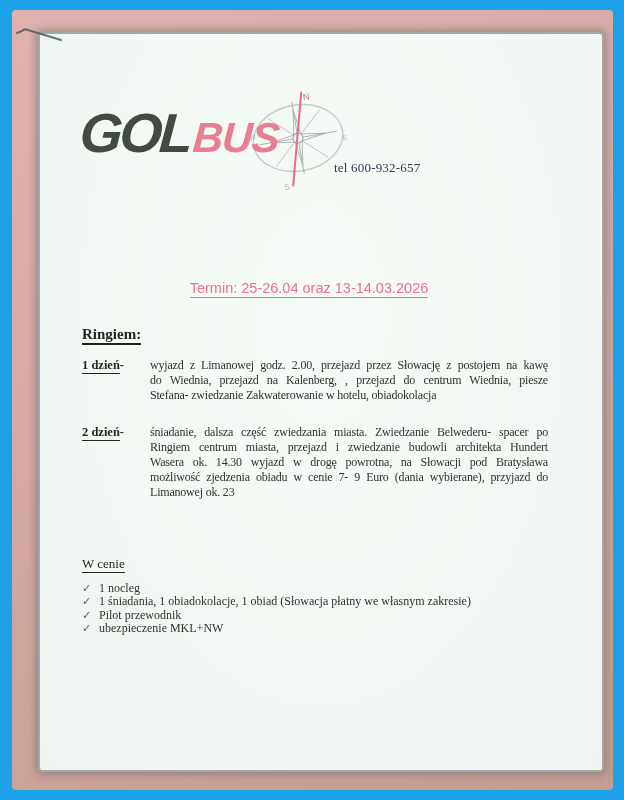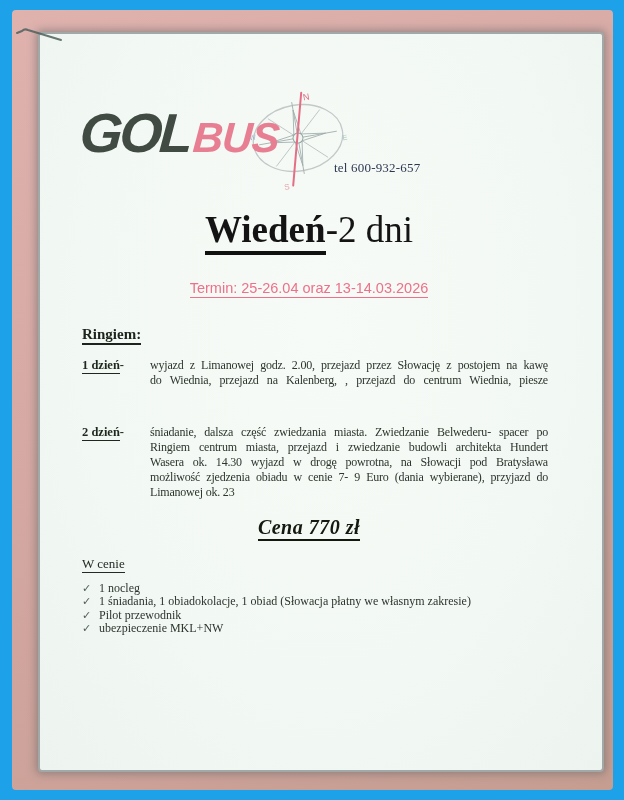--- a/index.html
+++ b/index.html
@@ -99,54 +99,49 @@
     </g>
   </svg>
 
   <div class="logo-row">
     <span class="logo-gol" style="color: rgb(65, 75, 67);">GOL</span>
     <span class="logo-bus" style="color: rgb(232, 126, 146);">BUS</span>
   </div>
 
   <div class="tel">tel 600-932-657</div>
 
-  <div class="center-col title-block">
-    <span class="title-main">Wiedeń</span><span class="title-suffix">-2 dni</span>
-  </div>
 
   <div class="center-col termin" style="color: rgb(238, 112, 137);">
     <span>Termin: 25-26.04 oraz 13-14.03.2026</span>
   </div>
 
   <div class="program-h">
     <span>Ringiem:</span>
   </div>
 
   <div class="day day1">
     <div class="day-label"><span class="u">1 dzień</span><span>-</span></div>
     <div class="day-body">
       <div class="pline">wyjazd z Limanowej godz. 2.00, przejazd przez Słowację z postojem na kawę</div>
       <div class="pline">do Wiednia, przejazd na Kalenberg, , przejazd do centrum Wiednia, piesze</div>
+      <div class="plast">Stefana- zwiedzanie Zakwaterowanie w hotelu, obiadokolacja</div>
     </div>
   </div>
 
   <div class="day day2">
     <div class="day-label"><span class="u">2 dzień</span><span>-</span></div>
     <div class="day-body">
       <div class="pline">śniadanie, dalsza część zwiedzania miasta. Zwiedzanie Belwederu- spacer po</div>
       <div class="pline">Ringiem centrum miasta, przejazd i zwiedzanie budowli architekta Hundert</div>
       <div class="pline">Wasera ok. 14.30 wyjazd w drogę powrotna, na Słowacji pod Bratysława</div>
       <div class="pline">możliwość zjedzenia obiadu w cenie 7- 9 Euro (dania wybierane), przyjazd do</div>
       <div class="plast">Limanowej ok. 23</div>
     </div>
   </div>
 
-  <div class="center-col cena">
-    <span>Cena 770 zł</span>
-  </div>
 
   <div class="wcenie">
     <span>W cenie</span>
   </div>
 
   <div class="list">
     <div class="list-item">
       <span class="check">✓</span>
       <span>1 nocleg</span>
     </div>

